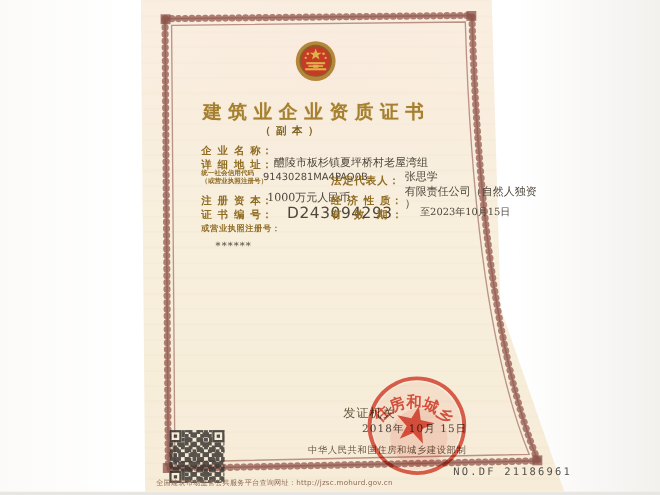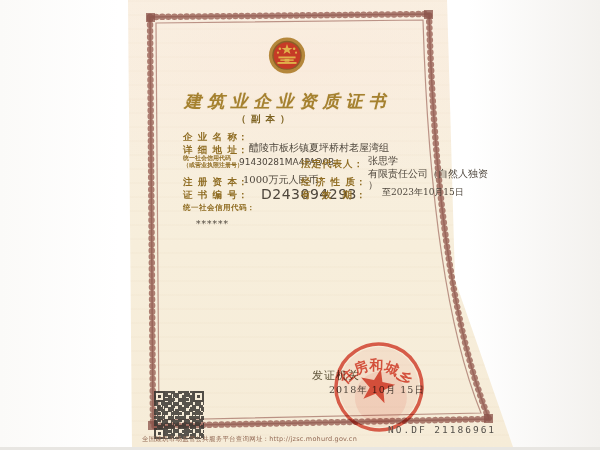--- a/index.html
+++ b/index.html
@@ -19,38 +19,37 @@
       linear-gradient(180deg,#f9f0e2 0%,#f7eedb 55%,#f6ecd8 100%);
   }
   .cjk{font-family:"DejaVu Serif", serif;}
   .abs{position:absolute;white-space:nowrap;}
   .label{color:#8f6c22;font-weight:bold;font-size:9.5px;letter-spacing:1px;}
   .value{color:#4e463c;font-size:10px;}
   .title{
     left:148px;top:90px;width:280px;text-align:center;
     font-size:17px;font-weight:bold;letter-spacing:6px;color:#a5812f;
     text-shadow:0 0 1px rgba(165,129,47,.35);
-    font-style:italic;
   }
   .subtitle{left:148px;top:113px;width:235px;text-align:center;font-size:9.5px;font-weight:bold;letter-spacing:5px;color:#7c611f;}
   .tiny-label{color:#8f6c22;font-weight:bold;font-size:6px;line-height:6.5px;letter-spacing:0;}
   .qr{
     position:absolute;left:154px;top:391px;width:50px;height:48px;
     background-image:
       repeating-conic-gradient(#35322e 0 25%, rgba(0,0,0,0) 0 50%),
       repeating-conic-gradient(#35322e 0 25%, rgba(0,0,0,0) 0 50%);
     background-size:7px 7px,11px 9px;
     background-position:0 0,3px 2px;
     opacity:.82;
   }
   .qr-finder{position:absolute;width:11px;height:11px;border:2px solid #2d2a27;background:#f6ecd8;box-sizing:border-box;}
   .qr-finder::after{content:"";position:absolute;left:2px;top:2px;width:3px;height:3px;background:#2d2a27;}
   .qr-f1{left:0;top:0;} .qr-f2{right:0;top:0;} .qr-f3{left:0;bottom:0;}
   .seal{position:absolute;left:331px;top:339px;width:96px;height:96px;mix-blend-mode:multiply;transform:rotate(12deg);}
-  .serial{font-family:"DejaVu Sans Mono", monospace;font-size:9.5px;letter-spacing:2px;color:#54504a;}
+  .serial{font-family:"DejaVu Sans Mono", monospace;font-size:9.5px;letter-spacing:2px;color:#54504a;margin-left:24px;}
   .footer-query{font-size:6.5px;color:#936a55;letter-spacing:.2px;font-family:"DejaVu Sans", sans-serif;}
   svg{display:block;}
 </style>
 </head>
 <body>
 
 <div class="stage">
 
   <div class="paper"></div>
 
@@ -98,25 +97,26 @@
   <div class="abs value cjk" style="left:243px;top:173px">1000万元人民币</div>
   <div class="abs label cjk" style="left:301px;top:176px">经 济 性 质：</div>
   <div class="abs value cjk" style="left:368px;top:167px">有限责任公司（自然人独资</div>
   <div class="abs value cjk" style="left:368px;top:178px">）</div>
 
   <div class="abs label cjk" style="left:183px;top:189px">证 书 编 号：</div>
   <div class="abs value" style="left:261px;top:186px;font-size:14px;font-family:'DejaVu Sans',sans-serif;letter-spacing:.5px">D243094293</div>
   <div class="abs label cjk" style="left:301px;top:189px;letter-spacing:4px">有  效  期：</div>
   <div class="abs value cjk" style="left:382px;top:186px;font-size:9px">至2023年10月15日</div>
 
-  <div class="abs label cjk" style="left:183px;top:203px;font-size:7.5px;letter-spacing:.5px">统一社会信用代码：</div>
+  <div class="abs label cjk" style="left:183px;top:203px;font-size:7.5px;letter-spacing:.5px">或营业执照注册号：</div>
   <div class="abs value" style="left:196px;top:219px;font-size:9px;letter-spacing:1px">******</div>
 
   <div class="abs cjk" style="left:312px;top:368px;font-size:11px;color:#5f5339;letter-spacing:1px">发证机关</div>
   <div class="abs value cjk" style="left:329px;top:384px;font-size:9.5px;letter-spacing:1px">2018年 10月 15日</div>
+  <div class="abs cjk" style="left:280px;top:404px;font-size:8.5px;color:#6a5642;letter-spacing:.5px">中华人民共和国住房和城乡建设部制</div>
 
   <svg class="seal" viewBox="0 0 96 96">
     <circle cx="48" cy="48" r="43" fill="none" stroke="#d63c2a" stroke-width="3.5" opacity="0.8"></circle>
     <circle cx="48" cy="48" r="40" fill="#d63c2a" opacity="0.08"></circle>
     <circle cx="52" cy="58" r="26" fill="#d63c2a" opacity="0.10"></circle>
     <polygon points="46,30 50.3,42.3 63.4,42.5 53
 ,50.3 56.8,62.8 46,55.2 35.2,62.8 39,50.3 28.6,42.5 41.7,42.3" fill="#d63c2a" opacity="0.85"></polygon>
     <defs>
       <path id="sealArc" d="M12,62 A37,37 0 0 1 84,58" fill="none"></path>
     </defs>

